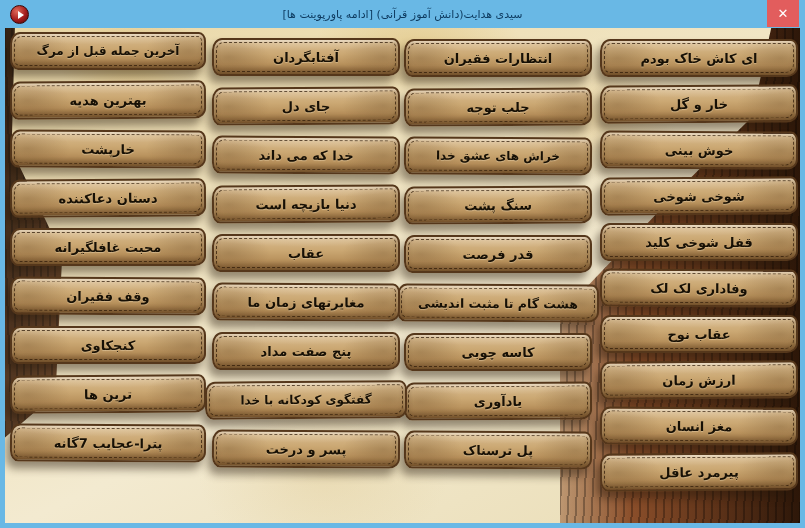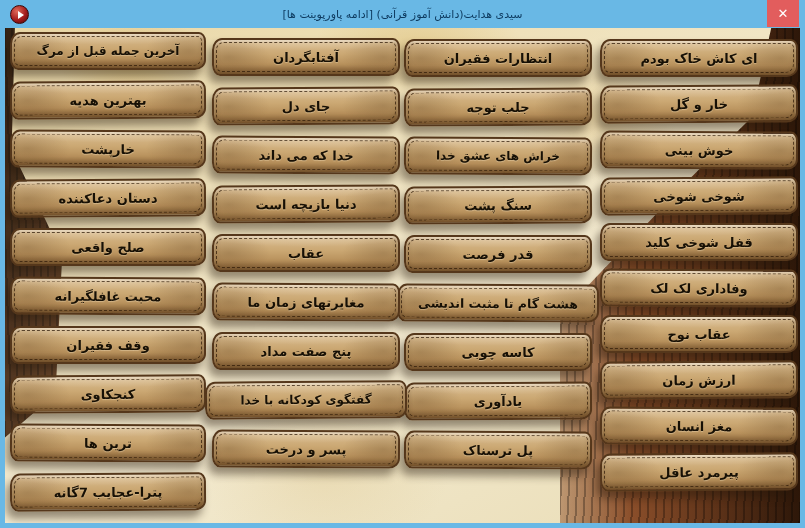--- a/index.html
+++ b/index.html
@@ -136,21 +136,20 @@
       <button class="plank">پنج صفت مداد</button>
       <button class="plank wide small-text">گفتگوی کودکانه با خدا</button>
       <button class="plank">پسر و درخت</button>
     </div>
 
     <div class="col col-4">
       <button class="plank small-text">آخرین جمله قبل از مرگ</button>
       <button class="plank">بهترین هدیه</button>
       <button class="plank">خارپشت</button>
       <button class="plank">دستان دعاکننده</button>
-      <button class="plank">صلح واقعی</button>
       <button class="plank">محبت غافلگیرانه</button>
       <button class="plank">وقف فقیران</button>
       <button class="plank">کنجکاوی</button>
       <button class="plank">ترین ها</button>
       <button class="plank">پترا-عجایب 7گانه</button>
     </div>
   </div>
 </div>
 
 </body></html>

